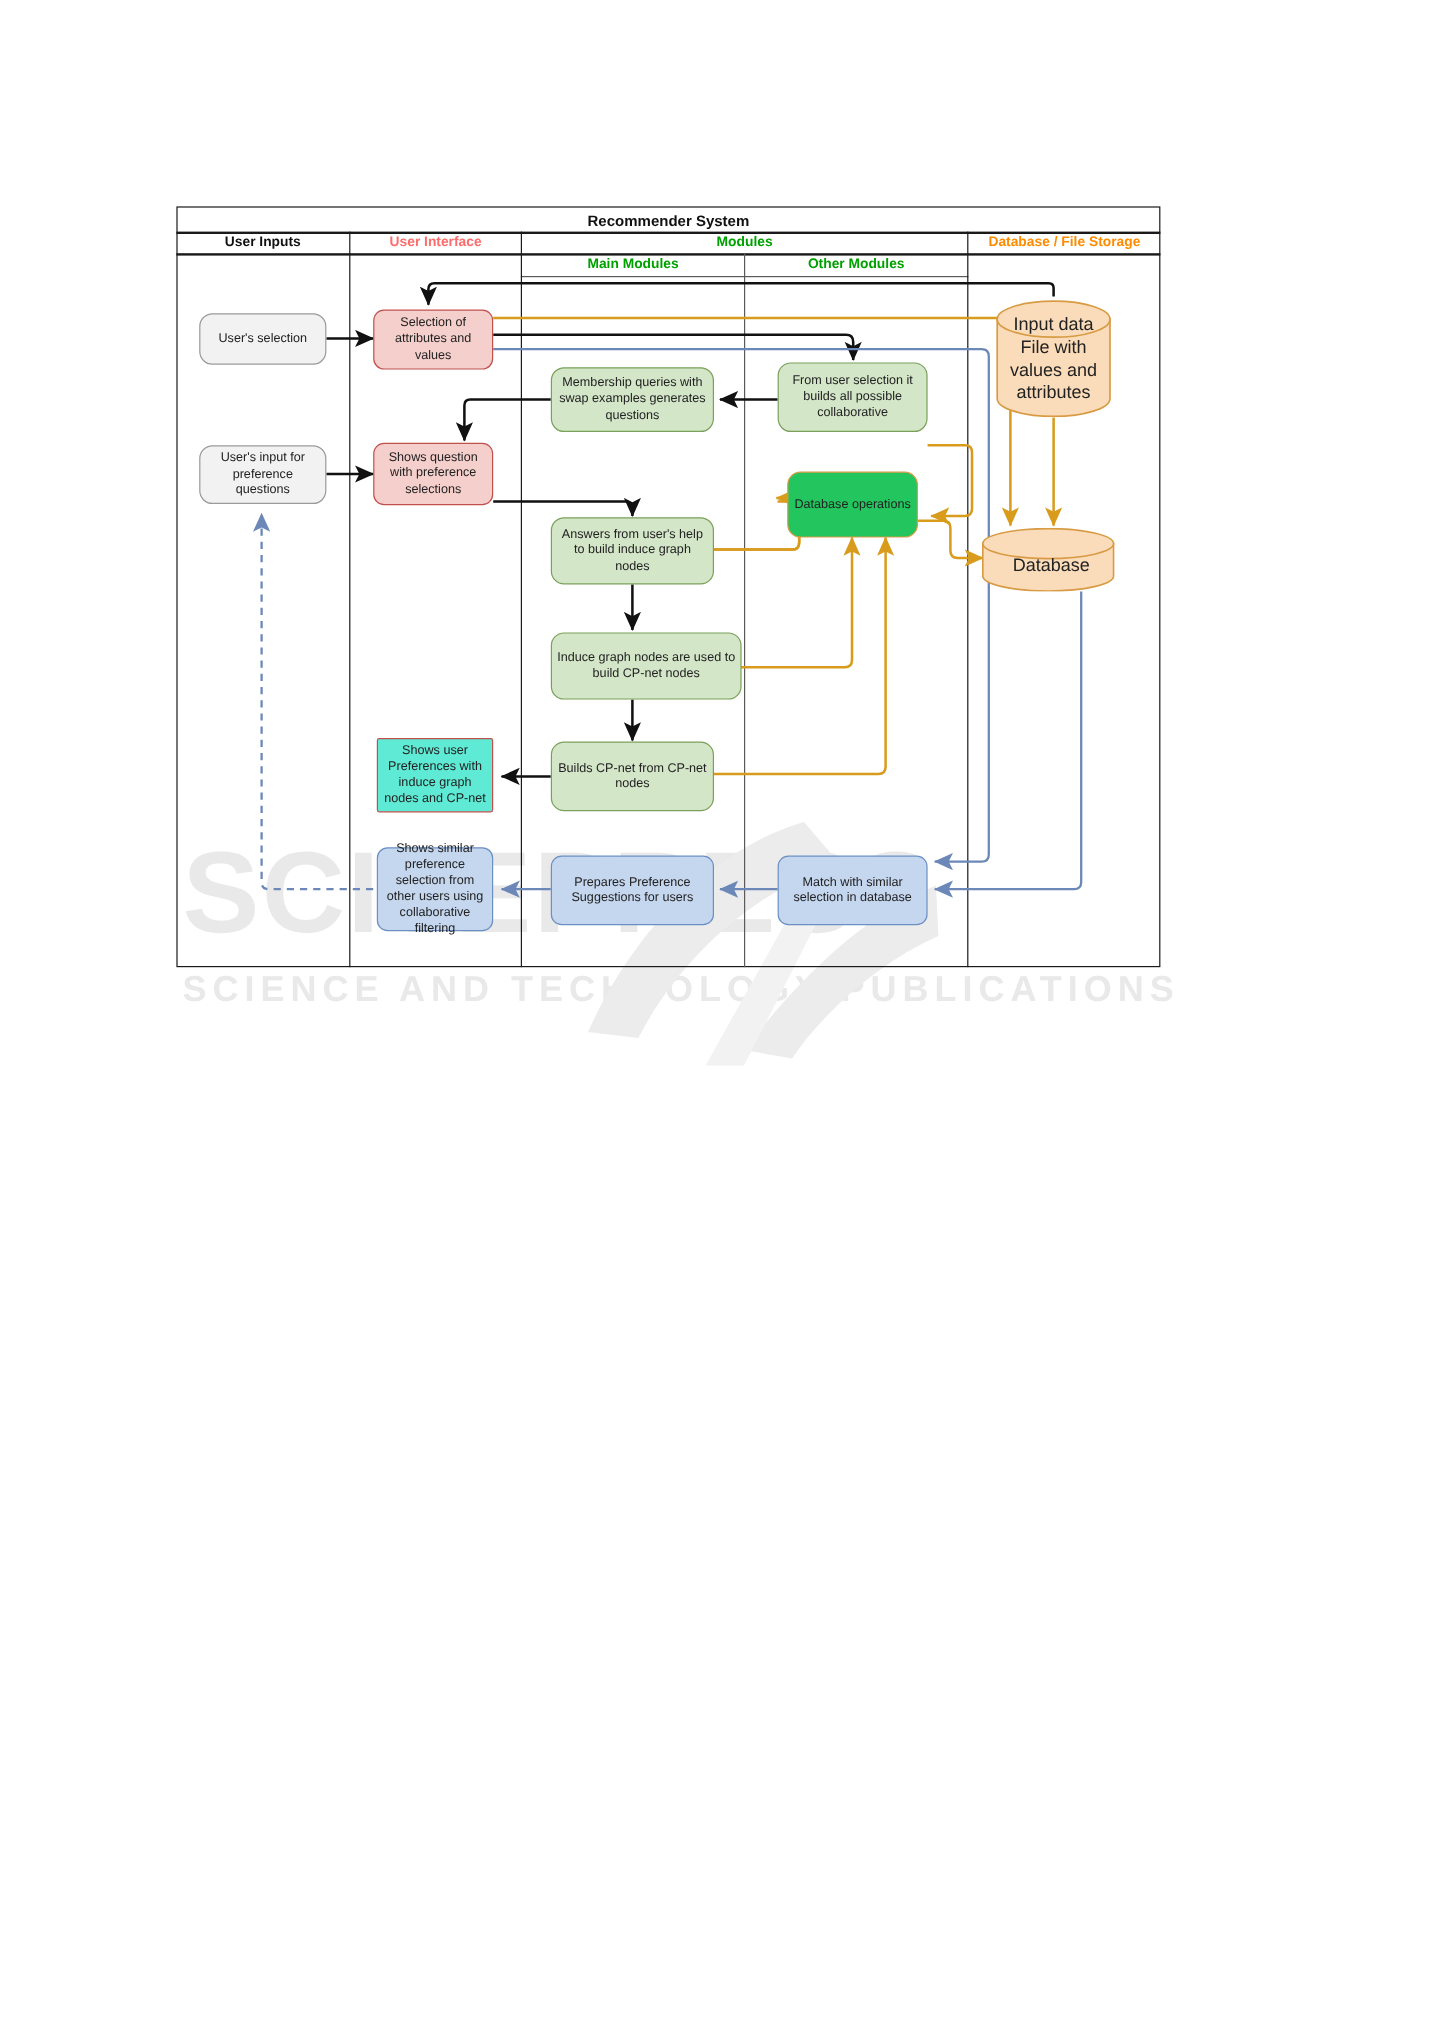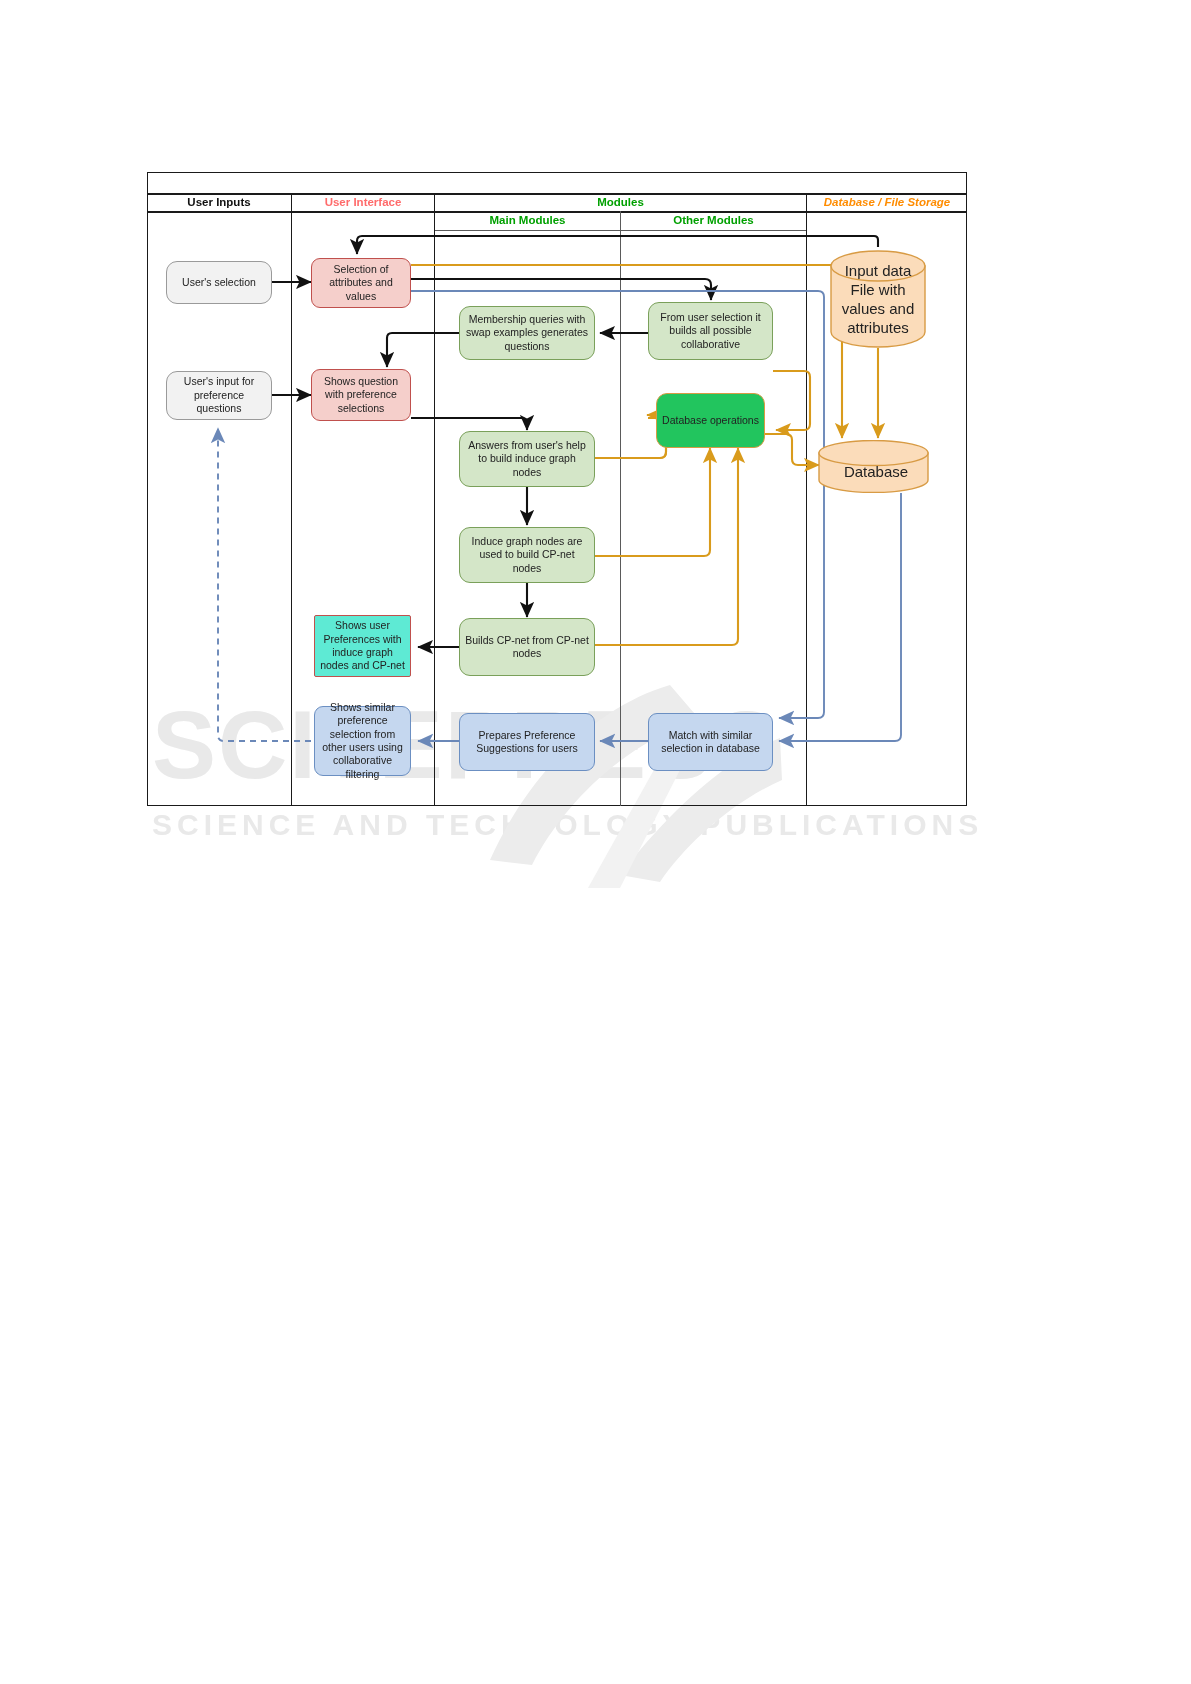--- a/index.html
+++ b/index.html
@@ -67,24 +67,25 @@
 
   <div class="hline" style="left:147px;top:193px;width:820px;height:1.5px;"></div>
   <div class="hline" style="left:147px;top:211px;width:820px;height:1.5px;"></div>
   <div class="hline" style="left:434px;top:230px;width:373px;height:1.1px;background:#5a5a5a;"></div>
 
   <div class="vline dark" style="left:291px;top:193px;height:613px;"></div>
   <div class="vline dark" style="left:434px;top:193px;height:613px;"></div>
   <div class="vline" style="left:620px;top:211px;height:595px;"></div>
   <div class="vline dark" style="left:806px;top:193px;height:613px;"></div>
 
+  <div class="hdr title" style="left:147px;top:177px;width:820px;">Recommender System</div>
   <div class="hdr" style="left:147px;top:196px;width:144px;">User Inputs</div>
   <div class="hdr red" style="left:292px;top:196px;width:142px;">User Interface</div>
   <div class="hdr green" style="left:435px;top:196px;width:371px;">Modules</div>
-  <div class="hdr orange" style="left:807px;top:196px;width:160px;font-style:italic;">Database / File Storage</div>
+  <div class="hdr orange" style="left:807px;top:196px;width:160px;">Database / File Storage</div>
   <div class="hdr green" style="left:435px;top:214px;width:185px;">Main Modules</div>
   <div class="hdr green" style="left:621px;top:214px;width:185px;">Other Modules</div>
 
   <svg id="edges" class="layer">
     <defs>
       <marker id="ahB" markerWidth="9" markerHeight="9" refX="7.2" refY="3.4" orient="auto" markerUnits="strokeWidth">
         <path d="M0,0 L7.6,3.4 L0,6.8 L1.7,3.4 Z" fill="#111111"></path>
       </marker>
       <marker id="ahO" markerWidth="9" markerHeight="9" refX="7.2" refY="3.4" orient="auto" markerUnits="strokeWidth">
         <path d="M0,0 L7.6,3.4 L0,6.8 L1.7,3.4 Z" fill="#d99b1c"></path>
@@ -168,21 +169,21 @@
   </div>
 
   <div class="node n-green" style="left:459px;top:306px;width:136px;height:54px;">
     <span>Membership queries with swap examples generates questions</span>
   </div>
 
   <div class="node n-green" style="left:459px;top:431px;width:136px;height:56px;">
     <span>Answers from user's help to build induce graph nodes</span>
   </div>
 
-  <div class="node n-green" style="left:459px;top:527px;width:136px;height:56px;">
+  <div class="node n-green" style="left:459px;top:527px;width:159px;height:56px;">
     <span>Induce graph nodes are used to build CP-net nodes</span>
   </div>
 
   <div class="node n-green" style="left:459px;top:618px;width:136px;height:58px;">
     <span>Builds CP-net from CP-net nodes</span>
   </div>
 
   <div class="node n-blue" style="left:459px;top:713px;width:136px;height:58px;">
     <span>Prepares Preference Suggestions for users</span>
   </div>

